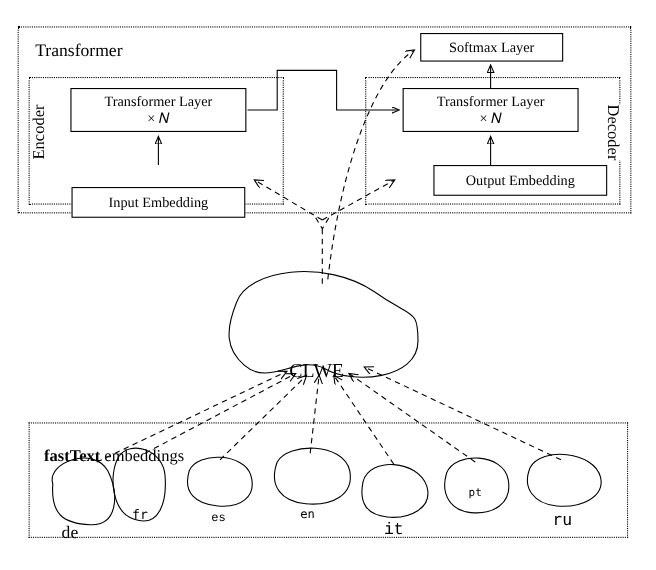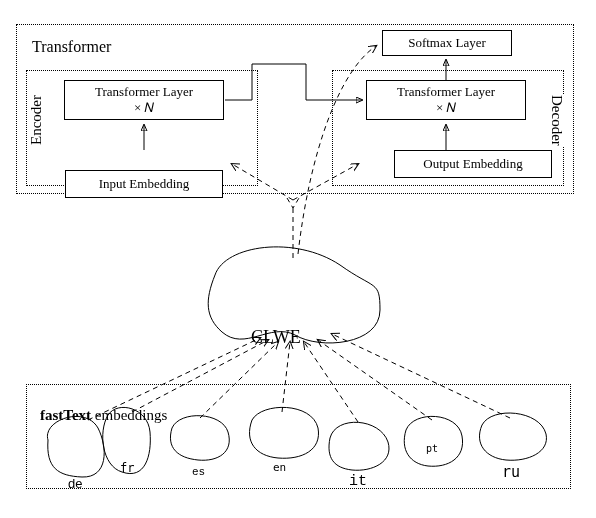--- a/index.html
+++ b/index.html
@@ -76,26 +76,26 @@
 
 <div class="box" style="left:366px; top:80px; width:160px; height:40px; white-space:pre-line;">
   <span>Transformer Layer
 × 𝑁</span>
 </div>
 
 <div class="box" style="left:367px; top:150px; width:158px; height:28px;margin-left:27px;">
   <span>Output Embedding</span>
 </div>
 
-<div class="label" style="left:251px; top:296px; font-size:18px;">CLWE</div>
+<div class="label" style="left:263px; top:296px; font-size:18px;">CLWE</div>
 
 <div class="dotted-box" style="left:26px; top:384px; width:545px; height:105px;"></div>
 <div class="label" style="left:38px; top:376px; background:#fff; padding:0 2px; font-size:15px;"><b>fastText</b> embeddings</div>
 
-<div class="label" style="left:68px; top:445px; font-family: Liberation Sans, sans-serif; font-size:13px;">de</div>
+<div class="label" style="left:56px; top:445px; font-family: Liberation Serif, serif; font-size:16px;">de</div>
 <div class="label" style="left:120px; top:430px; font-family: monospace; font-size:12px;">fr</div>
 <div class="label" style="left:192px; top:435px; font-family: Liberation Mono, monospace; font-size:11px;">es</div>
 <div class="label" style="left:273px; top:430px; font-family: monospace; font-size:11px;">en</div>
 <div class="label" style="left:349px; top:442px; font-family: Liberation Mono, monospace; font-size:15px;">it</div>
 <div class="label" style="left:426px; top:412px; font-family: monospace; font-size:10px;">pt</div>
 <div class="label" style="left:502px; top:432px; font-family: monospace; font-size:15px;">ru</div>
 
 <svg class="overlay">
   <defs>
     <marker id="arrow" markerWidth="8" markerHeight="8" refX="6" refY="3" orient="auto">

